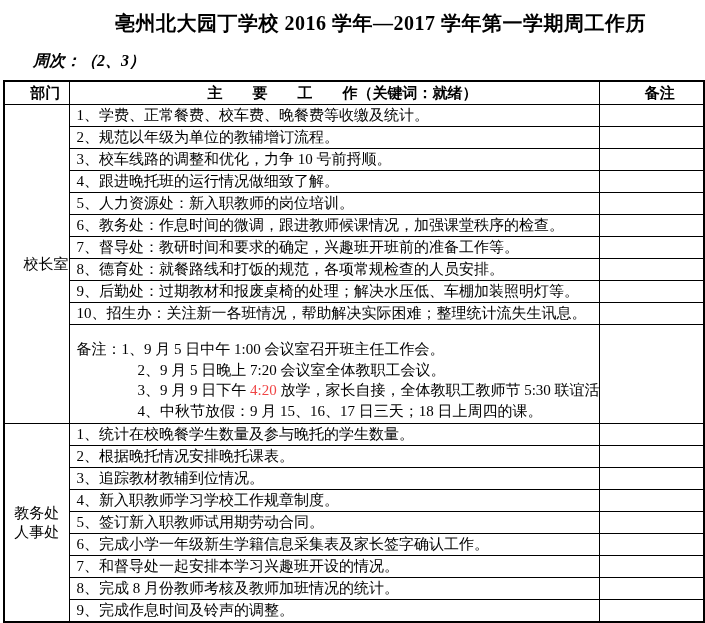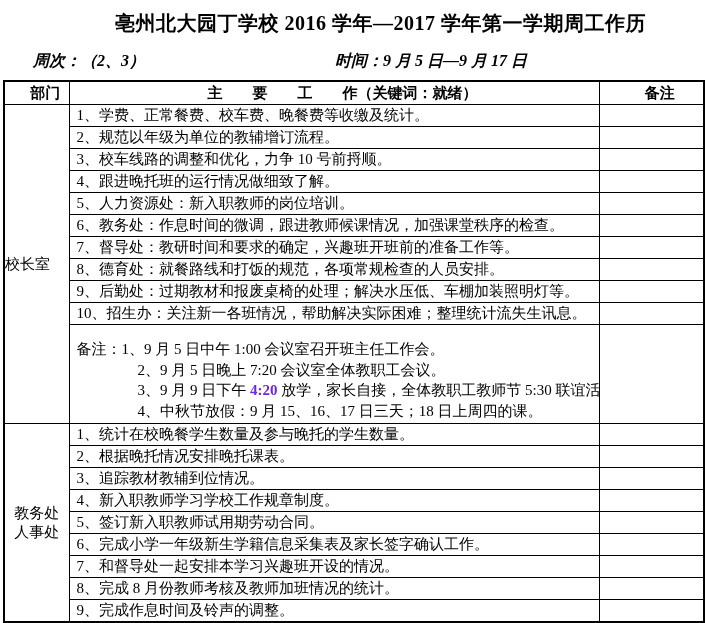--- a/index.html
+++ b/index.html
@@ -62,21 +62,21 @@
     overflow: hidden;
   }
   .work-table th {
     font-weight: bold;
     text-align: center;
     height: 22px;
     white-space: nowrap;
     padding-left: 17px;
   }
   td.dept-cell {
-    text-align: left;
+    text-align: right;
     font-weight: normal;
     white-space: nowrap;
     margin-left: 29px;
   }
   td.work-cell {
     height: 21px;
     padding-left: 7px;
     white-space: nowrap;
     line-height: 21px;
   }
@@ -85,21 +85,21 @@
 
   td.notes-cell {
     padding: 14px 4px 2px 7px;
     vertical-align: middle;
   }
   .notes-line {
     line-height: 20.5px;
     white-space: nowrap;
   }
   .notes-line.indented { margin-left: 61px; }
-  .red-time { color: #6d28d9; font-weight: bold; }
+  .red-time { color: #ef4444; font-weight: normal; }
 
   .dept-stack {
     display: flex;
     flex-direction: column;
     height: 100%;
     width: 100%;
   }
   .dept-stack .dept-label {
     flex: 1;
     display: flex;
@@ -109,21 +109,20 @@
 </style>
 </head>
 <body>
 
 <div class="page">
 
   <div class="doc-title">亳州北大园丁学校 2016 学年—2017 学年第一学期周工作历</div>
 
   <div class="meta-row">
     <span class="meta-week">周次：（2、3）</span>
-    <span class="meta-time">时间：9 月 5 日—9 月 17 日</span>
   </div>
 
   <table class="work-table">
     <colgroup>
       <col class="c-dept">
         <col class="c-work">
         <col class="c-remark">
     </colgroup>
 
     <tbody>

